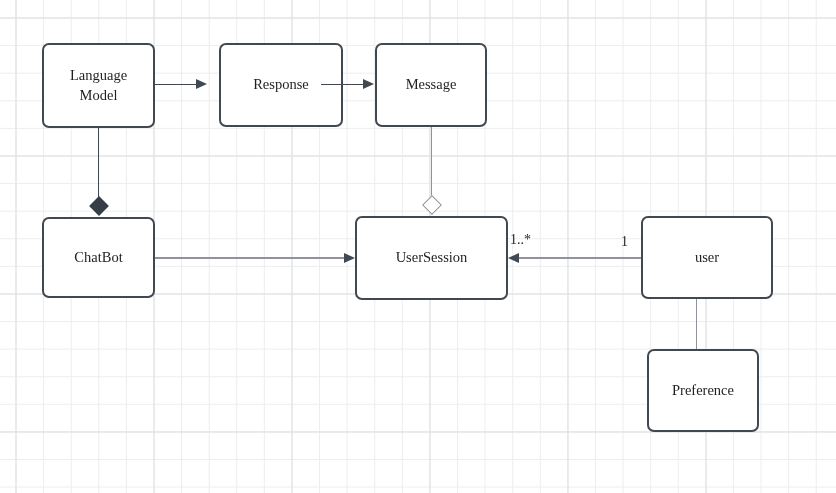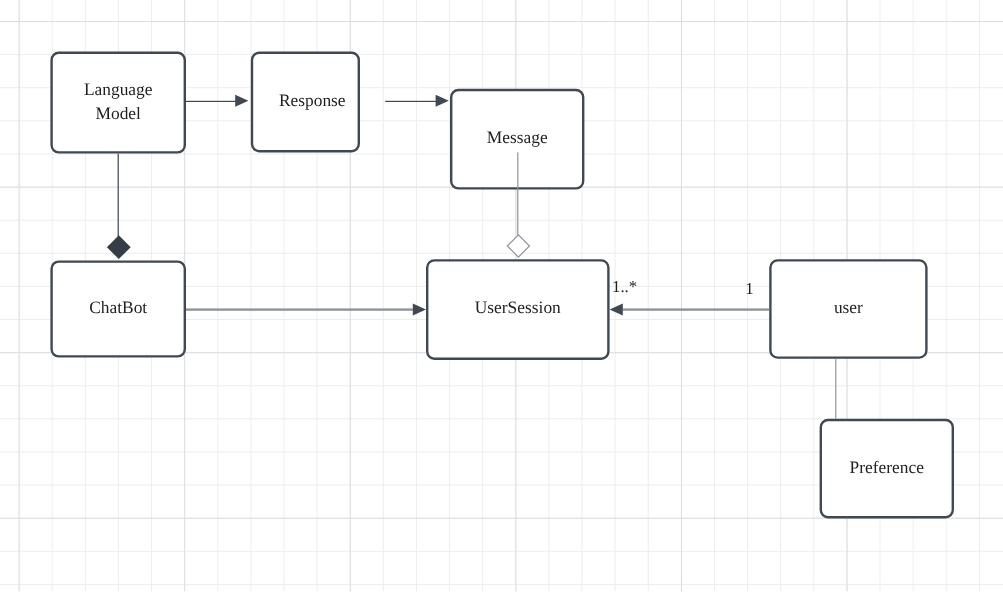--- a/index.html
+++ b/index.html
@@ -32,26 +32,26 @@
     align-items: center;
     justify-content: center;
     text-align: center;
     font-size: 14.5px;
     line-height: 1.36;
     color: #1f1f1f;
     padding: 0 10px;
     box-sizing: border-box;
   }
   .n-lm   { left: 42px;  top: 43px;  width: 113px; height: 85px; }
-  .n-resp { left: 209px; top: 43px;  width: 91px; height: 84px; justify-content: flex-end; }
-  .n-msg  { left: 375px; top: 43px;  width: 112px; height: 84px; margin-top: 31px; }
+  .n-resp { left: 219px; top: 43px;  width: 124px; height: 84px; }
+  .n-msg  { left: 375px; top: 43px;  width: 112px; height: 84px; }
   .n-cb   { left: 42px;  top: 217px; width: 113px; height: 81px; }
   .n-us   { left: 355px; top: 216px; width: 153px; height: 84px; }
   .n-user { left: 641px; top: 216px; width: 132px; height: 83px; }
-  .n-pref { left: 647px; top: 349px; width: 112px; height: 83px; margin-left: 36px; }
+  .n-pref { left: 647px; top: 349px; width: 112px; height: 83px; }
 
   .line { position: absolute; }
   .line.h { height: 1.6px; }
   .line.v { width: 1.6px; }
   .dark { background: #404851; }
   .gray { background: #8f949b; }
 
   .arr-r {
     position: absolute; width: 0; height: 0;
     border-top: 5px solid transparent;

